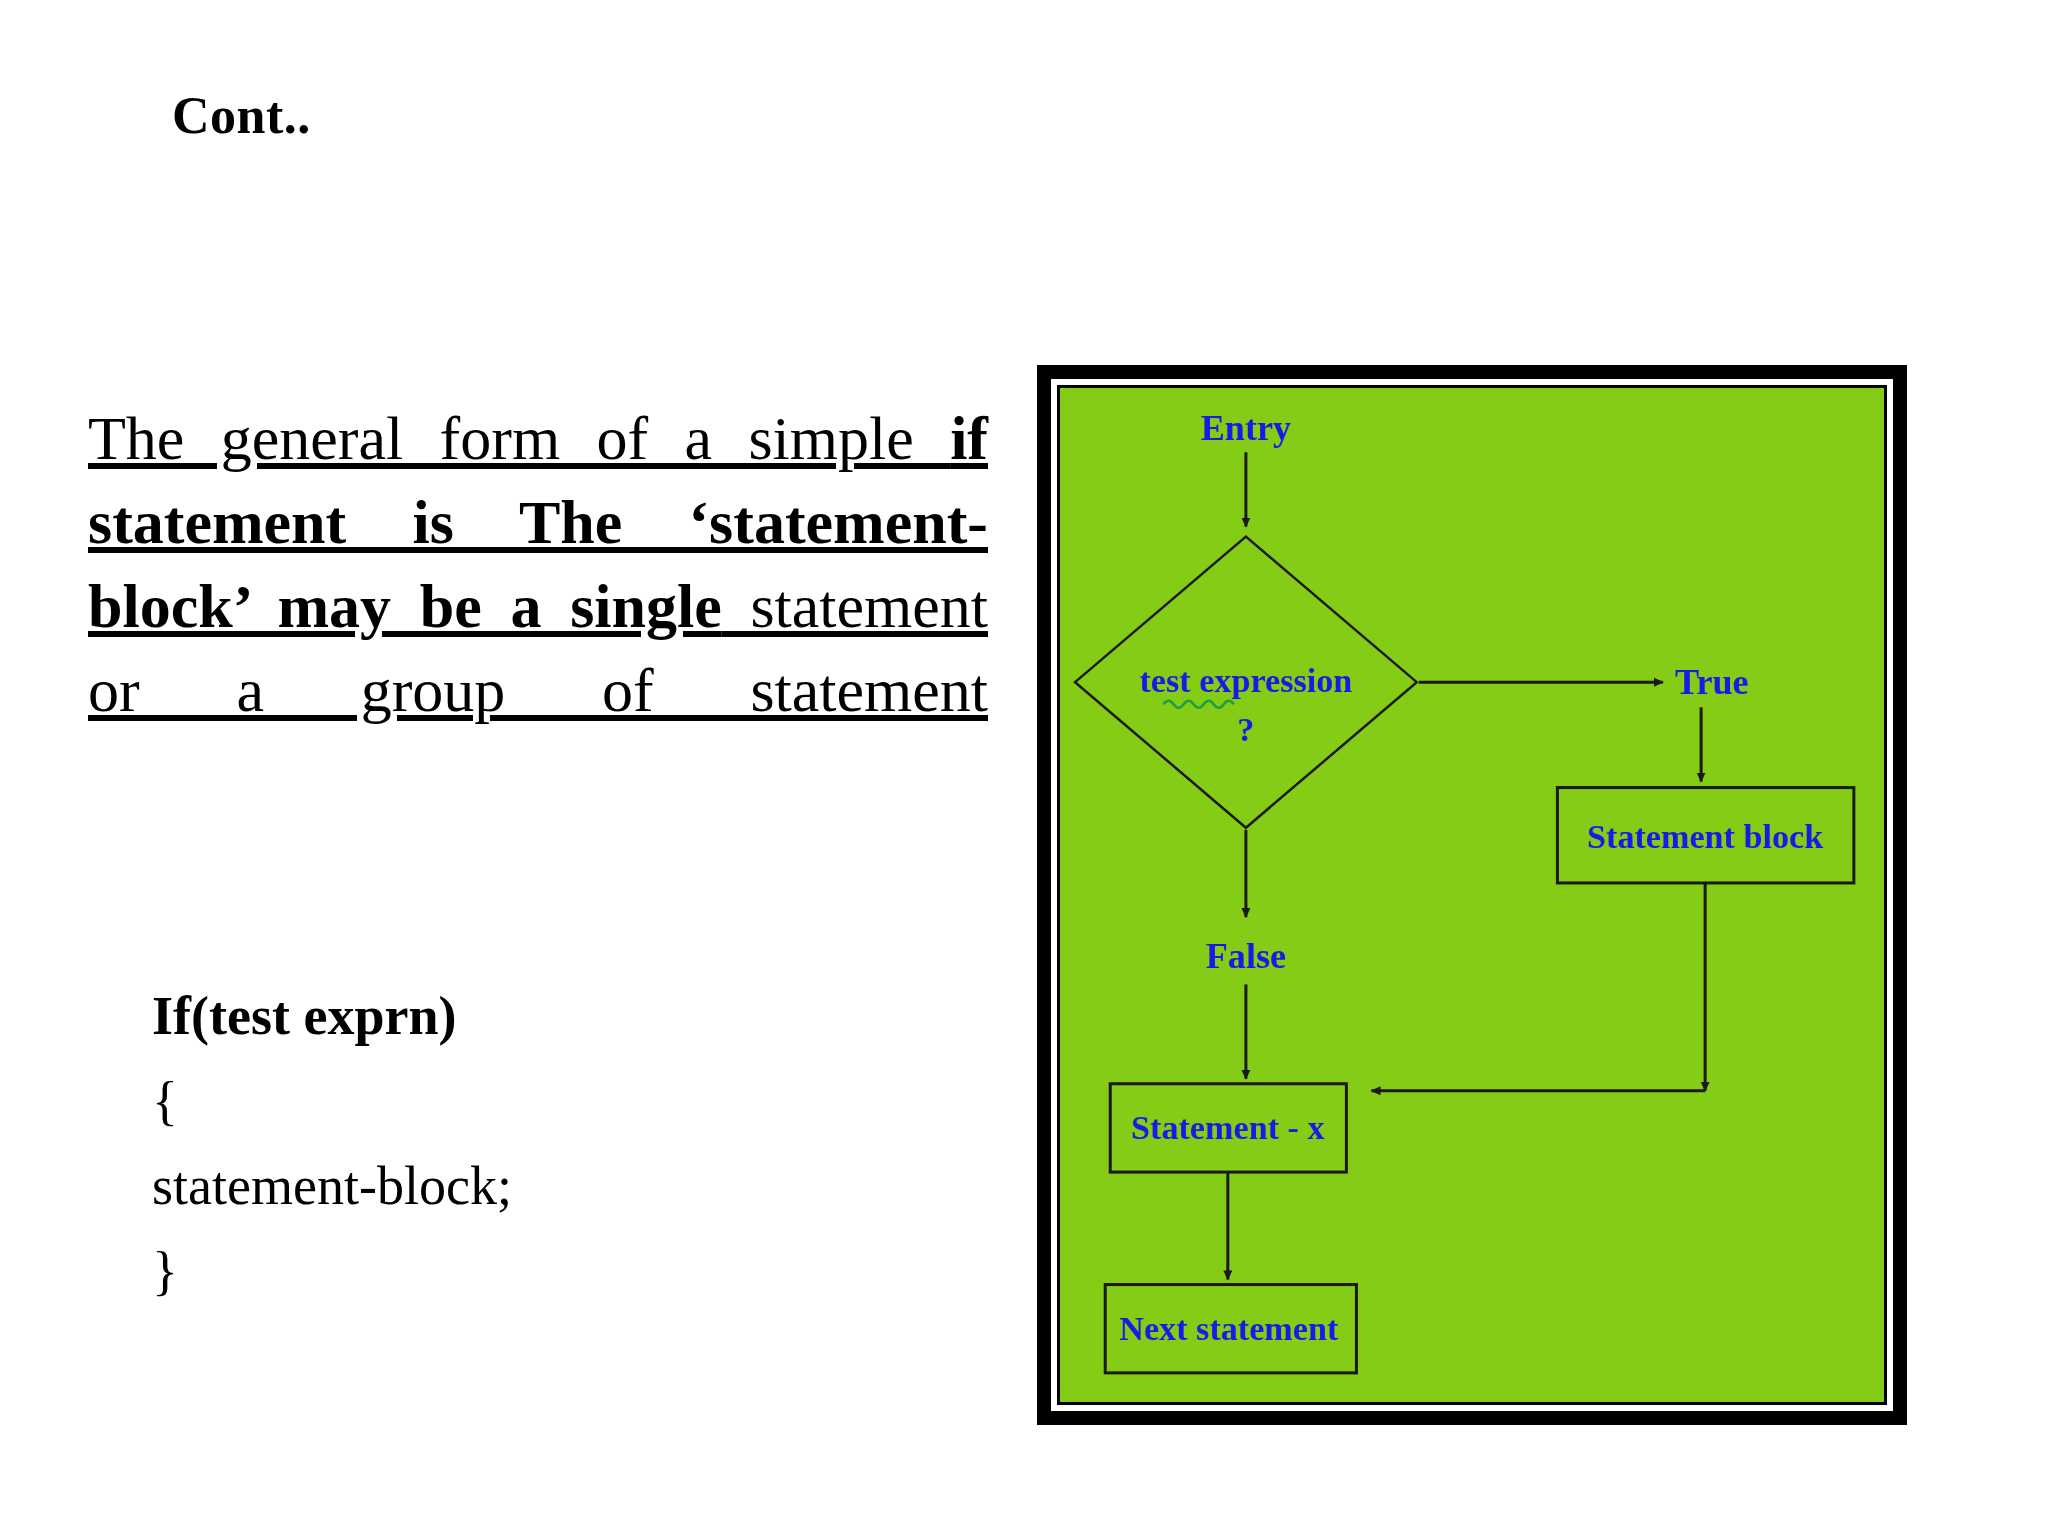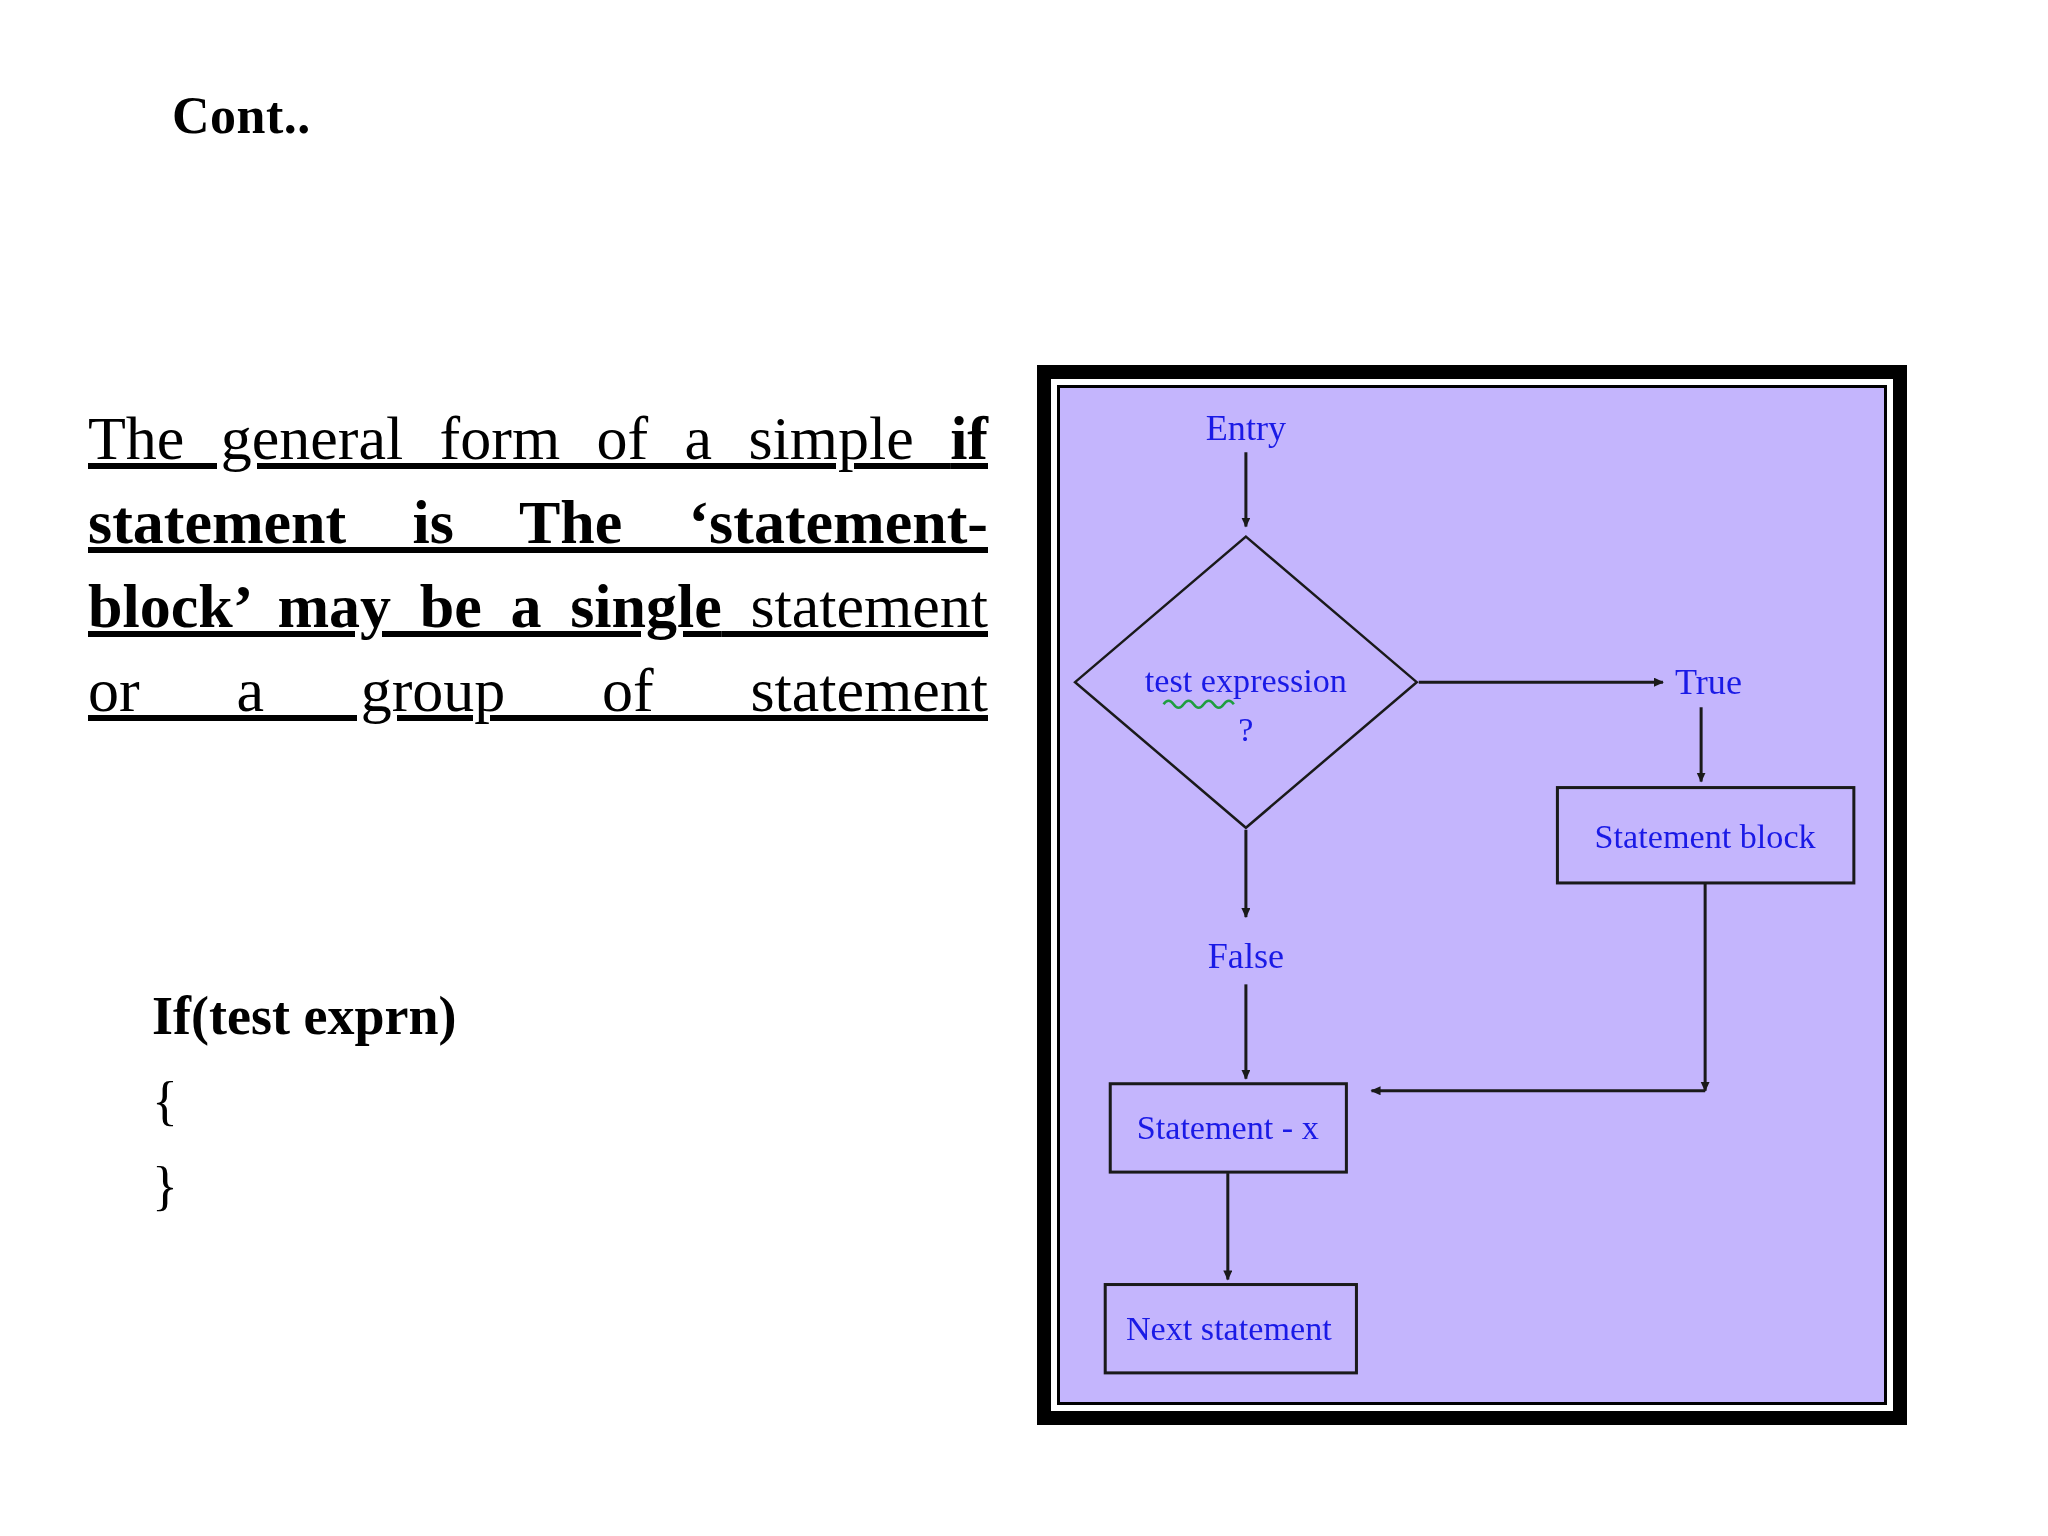--- a/index.html
+++ b/index.html
@@ -71,21 +71,22 @@
     border: 14px solid #000000;
     box-sizing: border-box;
     padding: 6px;
   }
   #flowchart-inner {
     position: relative;
     width: 100%;
     height: 100%;
     box-sizing: border-box;
     border: 3px solid #000000;
-    background: #c4b5fd;
+    background: #84cc16;
+    font-weight: bold;
   }
   #flowchart-svg {
     position: absolute;
     left: 0;
     top: 0;
     width: 100%;
     height: 100%;
     display: block;
   }
   .fc-label {
@@ -100,20 +101,21 @@
 </head>
 <body>
 
 <div id="slide-title">Cont..</div>
 
 <div id="body-paragraph"><span>The general form of a simple </span><span class="b">if statement is The ‘statement-block’ may be a single</span><span> statement or a group of statement</span></div>
 
 <div id="code-block">
   <div class="code-line bold">If(test exprn)</div>
   <div class="code-line">{</div>
+  <div class="code-line">statement-block;</div>
   <div class="code-line">}</div>
 </div>
 
 <div id="flowchart-frame">
   <div id="flowchart-inner">
     <svg id="flowchart-svg" viewBox="0 0 820 1010" preserveAspectRatio="none">
 
       <defs>
         <marker id="arrowhead" markerWidth="11" markerHeight="11" refX="9" refY="4.5" orient="auto" markerUnits="userSpaceOnUse">
           <path d="M0,0 L10,4.5 L0,9 Z" fill="#1a1a1a"></path>

